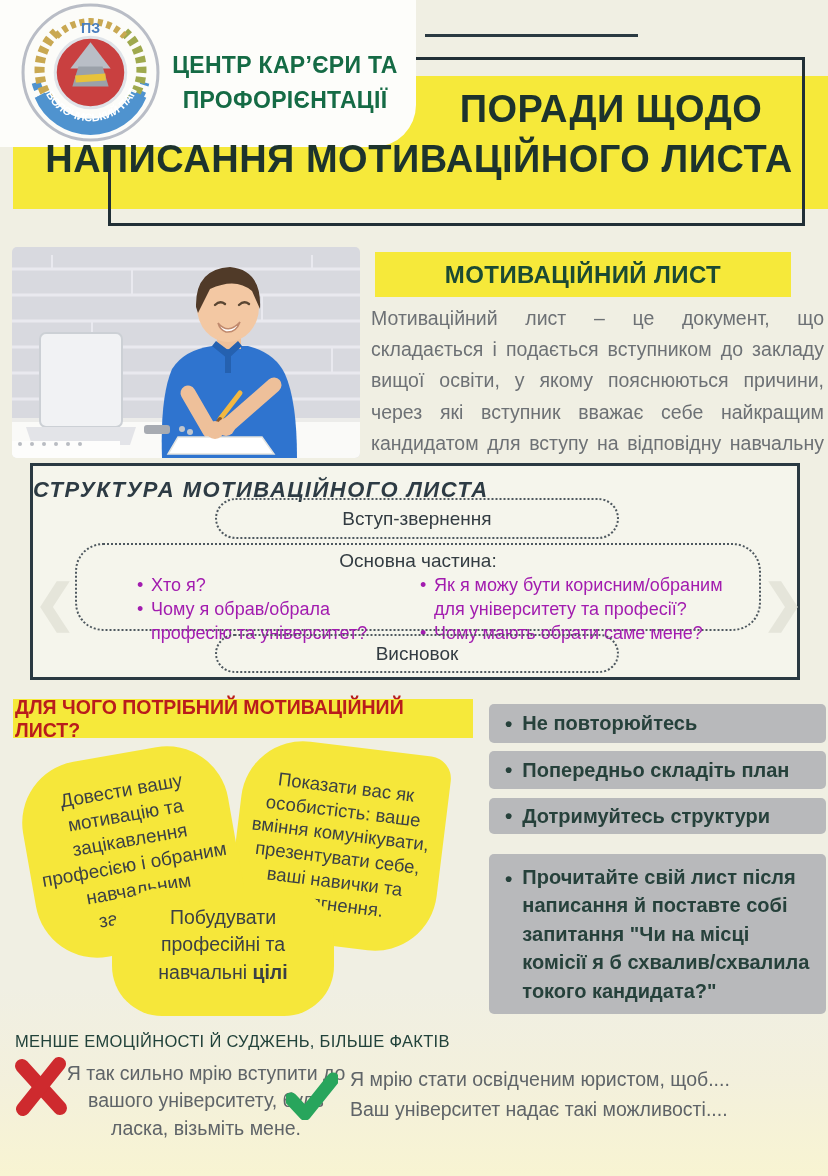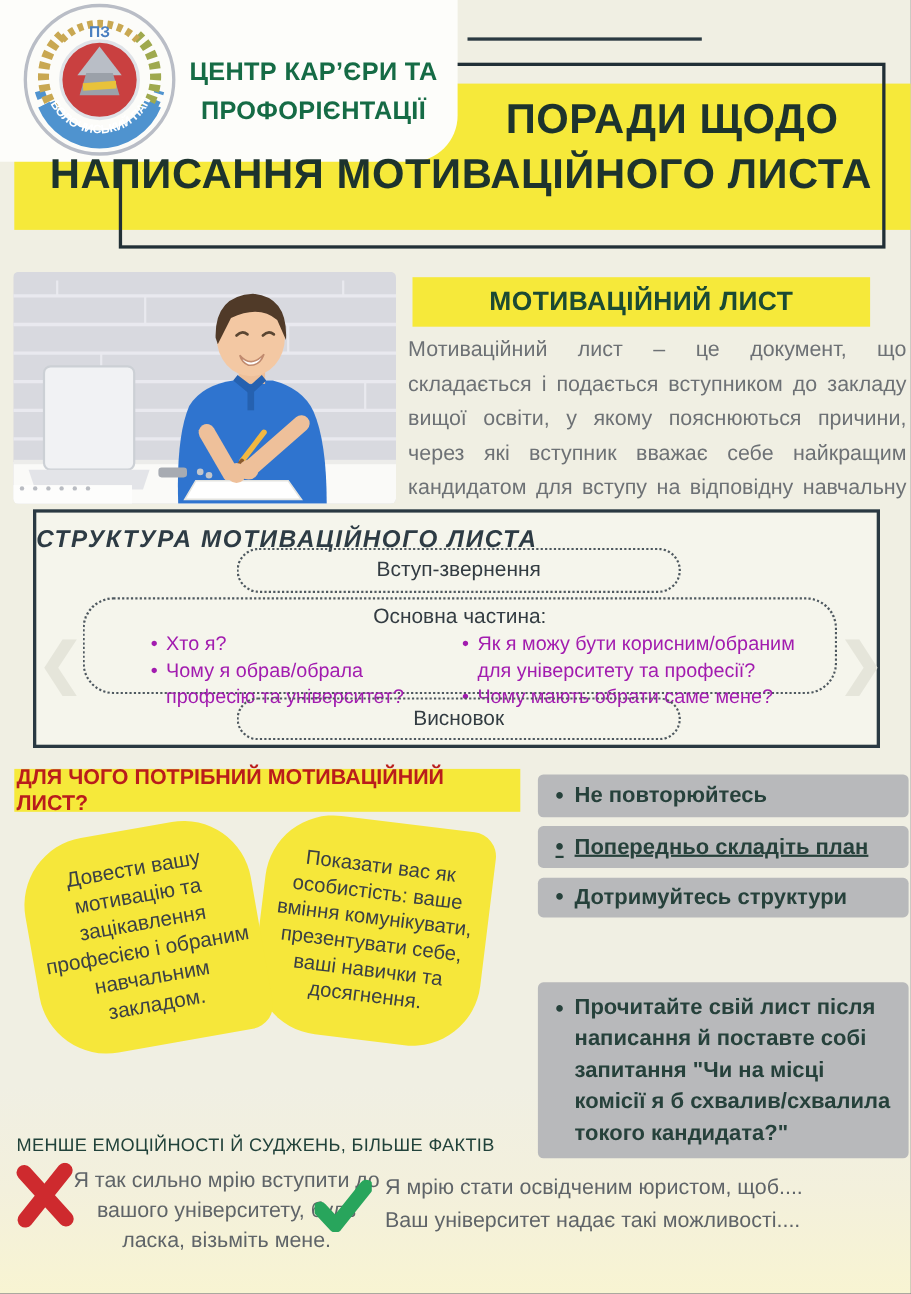--- a/index.html
+++ b/index.html
@@ -72,24 +72,24 @@
     font-size:18.5px; line-height:1.28; padding:10px; z-index:1; }
   .bubble-3 { left:112px; top:888px; width:222px; height:128px; border-radius:50px;
     font-size:19.5px; line-height:1.4; padding:8px 16px; align-items:flex-start;
     padding-top:16px; z-index:3; }
   
   .tip-box { position:absolute; left:489px; width:337px; background:#b8b9bb;
     border-radius:5px; display:flex; align-items:center; color:#26413b;
     font-weight:bold; font-size:20px; box-sizing:border-box; }
   .tip-box::before { content:"•"; margin:0 10px 0 16px; font-size:21px; flex:0 0 auto; }
   .tip-1 { top:704px; height:39px; }
-  .tip-2 { top:751px; height:38px;text-decoration:underline; }
+  .tip-2 { top:751px; height:38px; }
   .tip-3 { top:798px; height:36px; }
   .tip-4 { top:843px; height:35px; }
-  .tip-5 { top:893px; height:160px; align-items:flex-start; padding:9px 10px 0 0;
+  .tip-5 { top:854px; height:160px; align-items:flex-start; padding:9px 10px 0 0;
     line-height:1.42; }
   .tip-5::before { margin-top:1px; }
   
   .bottom-heading { position:absolute; left:15px; top:1032px; font-size:16.5px;
     font-weight:400; color:#21423a; letter-spacing:0.3px; }
   .x-icon { position:absolute; left:14px; top:1057px; width:54px; height:60px; }
   .bad-text { position:absolute; left:62px; top:1060px; width:288px; text-align:center;
     font-size:19.5px; color:#5f6468; line-height:1.4; }
   .check-icon { position:absolute; left:286px; top:1072px; width:52px; height:48px; }
   .good-text { position:absolute; left:350px; top:1064px; width:472px;
@@ -205,20 +205,23 @@
       </div>
     </div>
     <div class="sbox sbox-concl">Висновок</div>
   </div>
   <div class="chevron chevron-left">❮</div>
   <div class="chevron chevron-right">❯</div>
 
   <div class="purpose-heading">ДЛЯ ЧОГО ПОТРІБНИЙ МОТИВАЦІЙНИЙ ЛИСТ?</div>
   <div class="bubble bubble-1">Довести вашу мотивацію та зацікавлення професією і обраним навчальним закладом.</div>
   <div class="bubble bubble-2">Показати вас як особистість: ваше вміння комунікувати, презентувати себе, ваші навички та досягнення.</div>
+  <div class="bubble bubble-3">
+    <div><span>Побудувати професійні та навчальні </span><b>цілі</b></div>
+  </div>
 
   <div class="tip-box tip-1">
       <span>Не повторюйтесь</span>
     </div>
   <div class="tip-box tip-2">
       <span>Попередньо складіть план</span>
     </div>
   <div class="tip-box tip-3">
       <span>Дотримуйтесь структури</span>
     </div>

